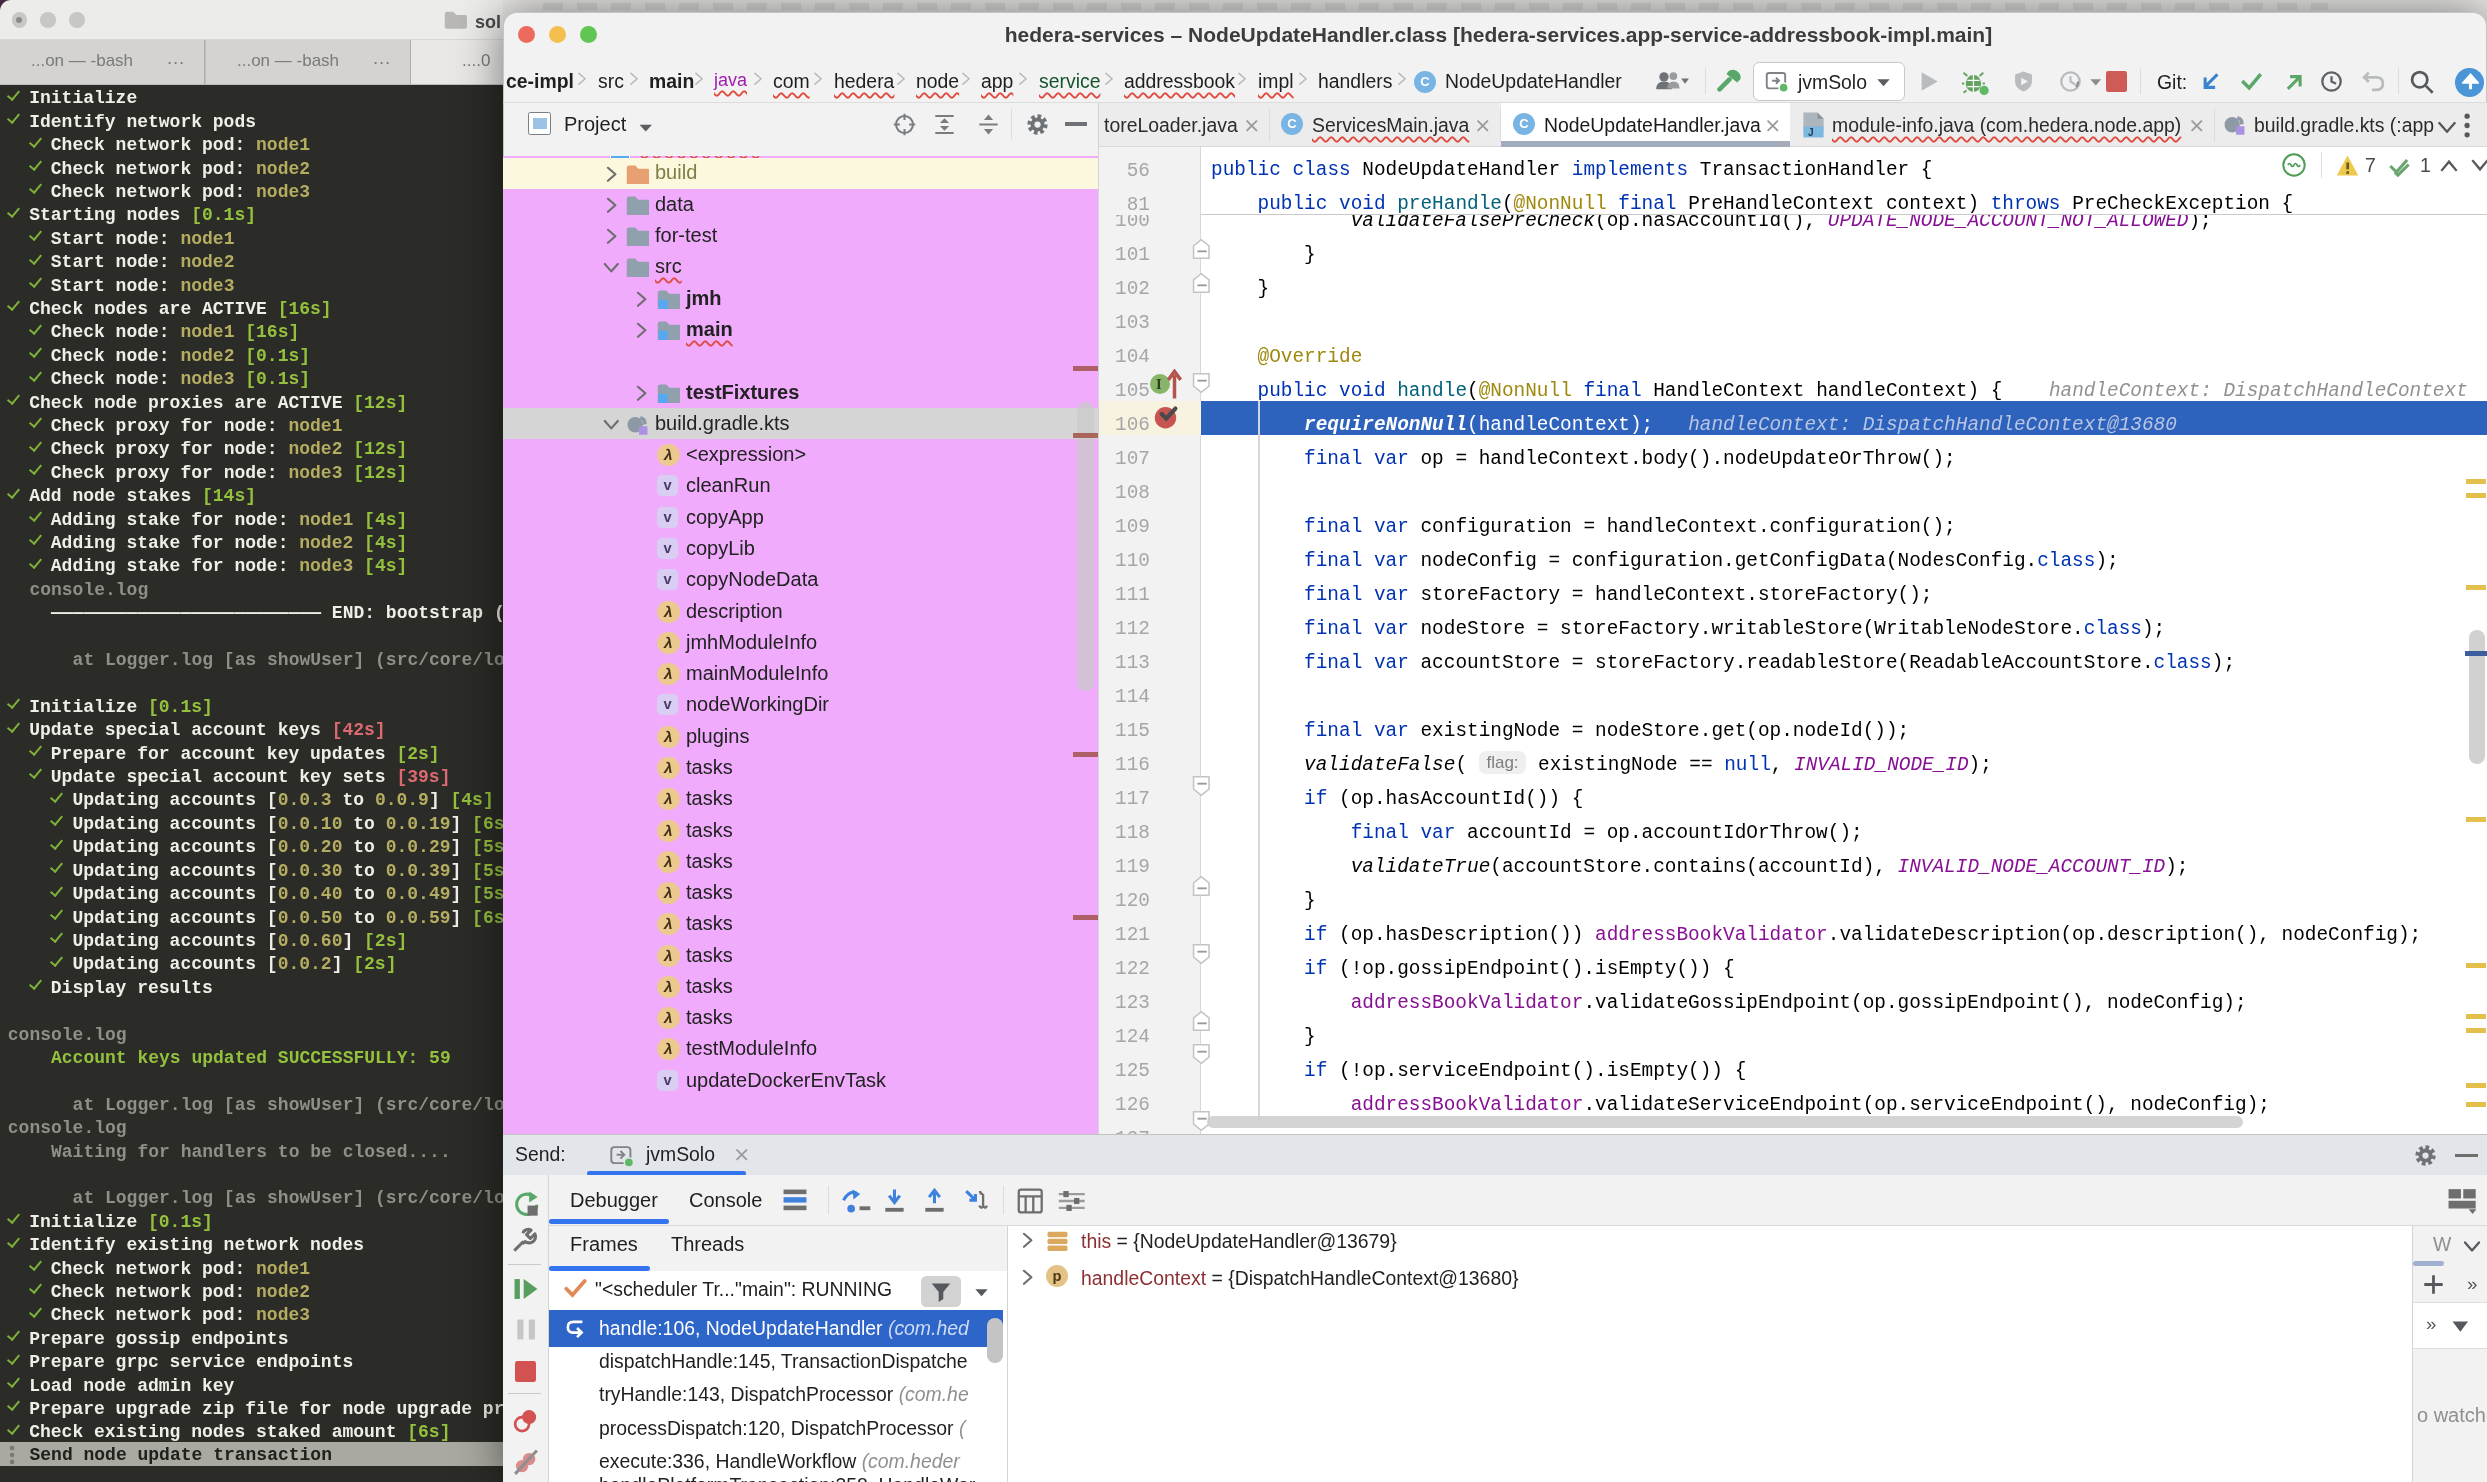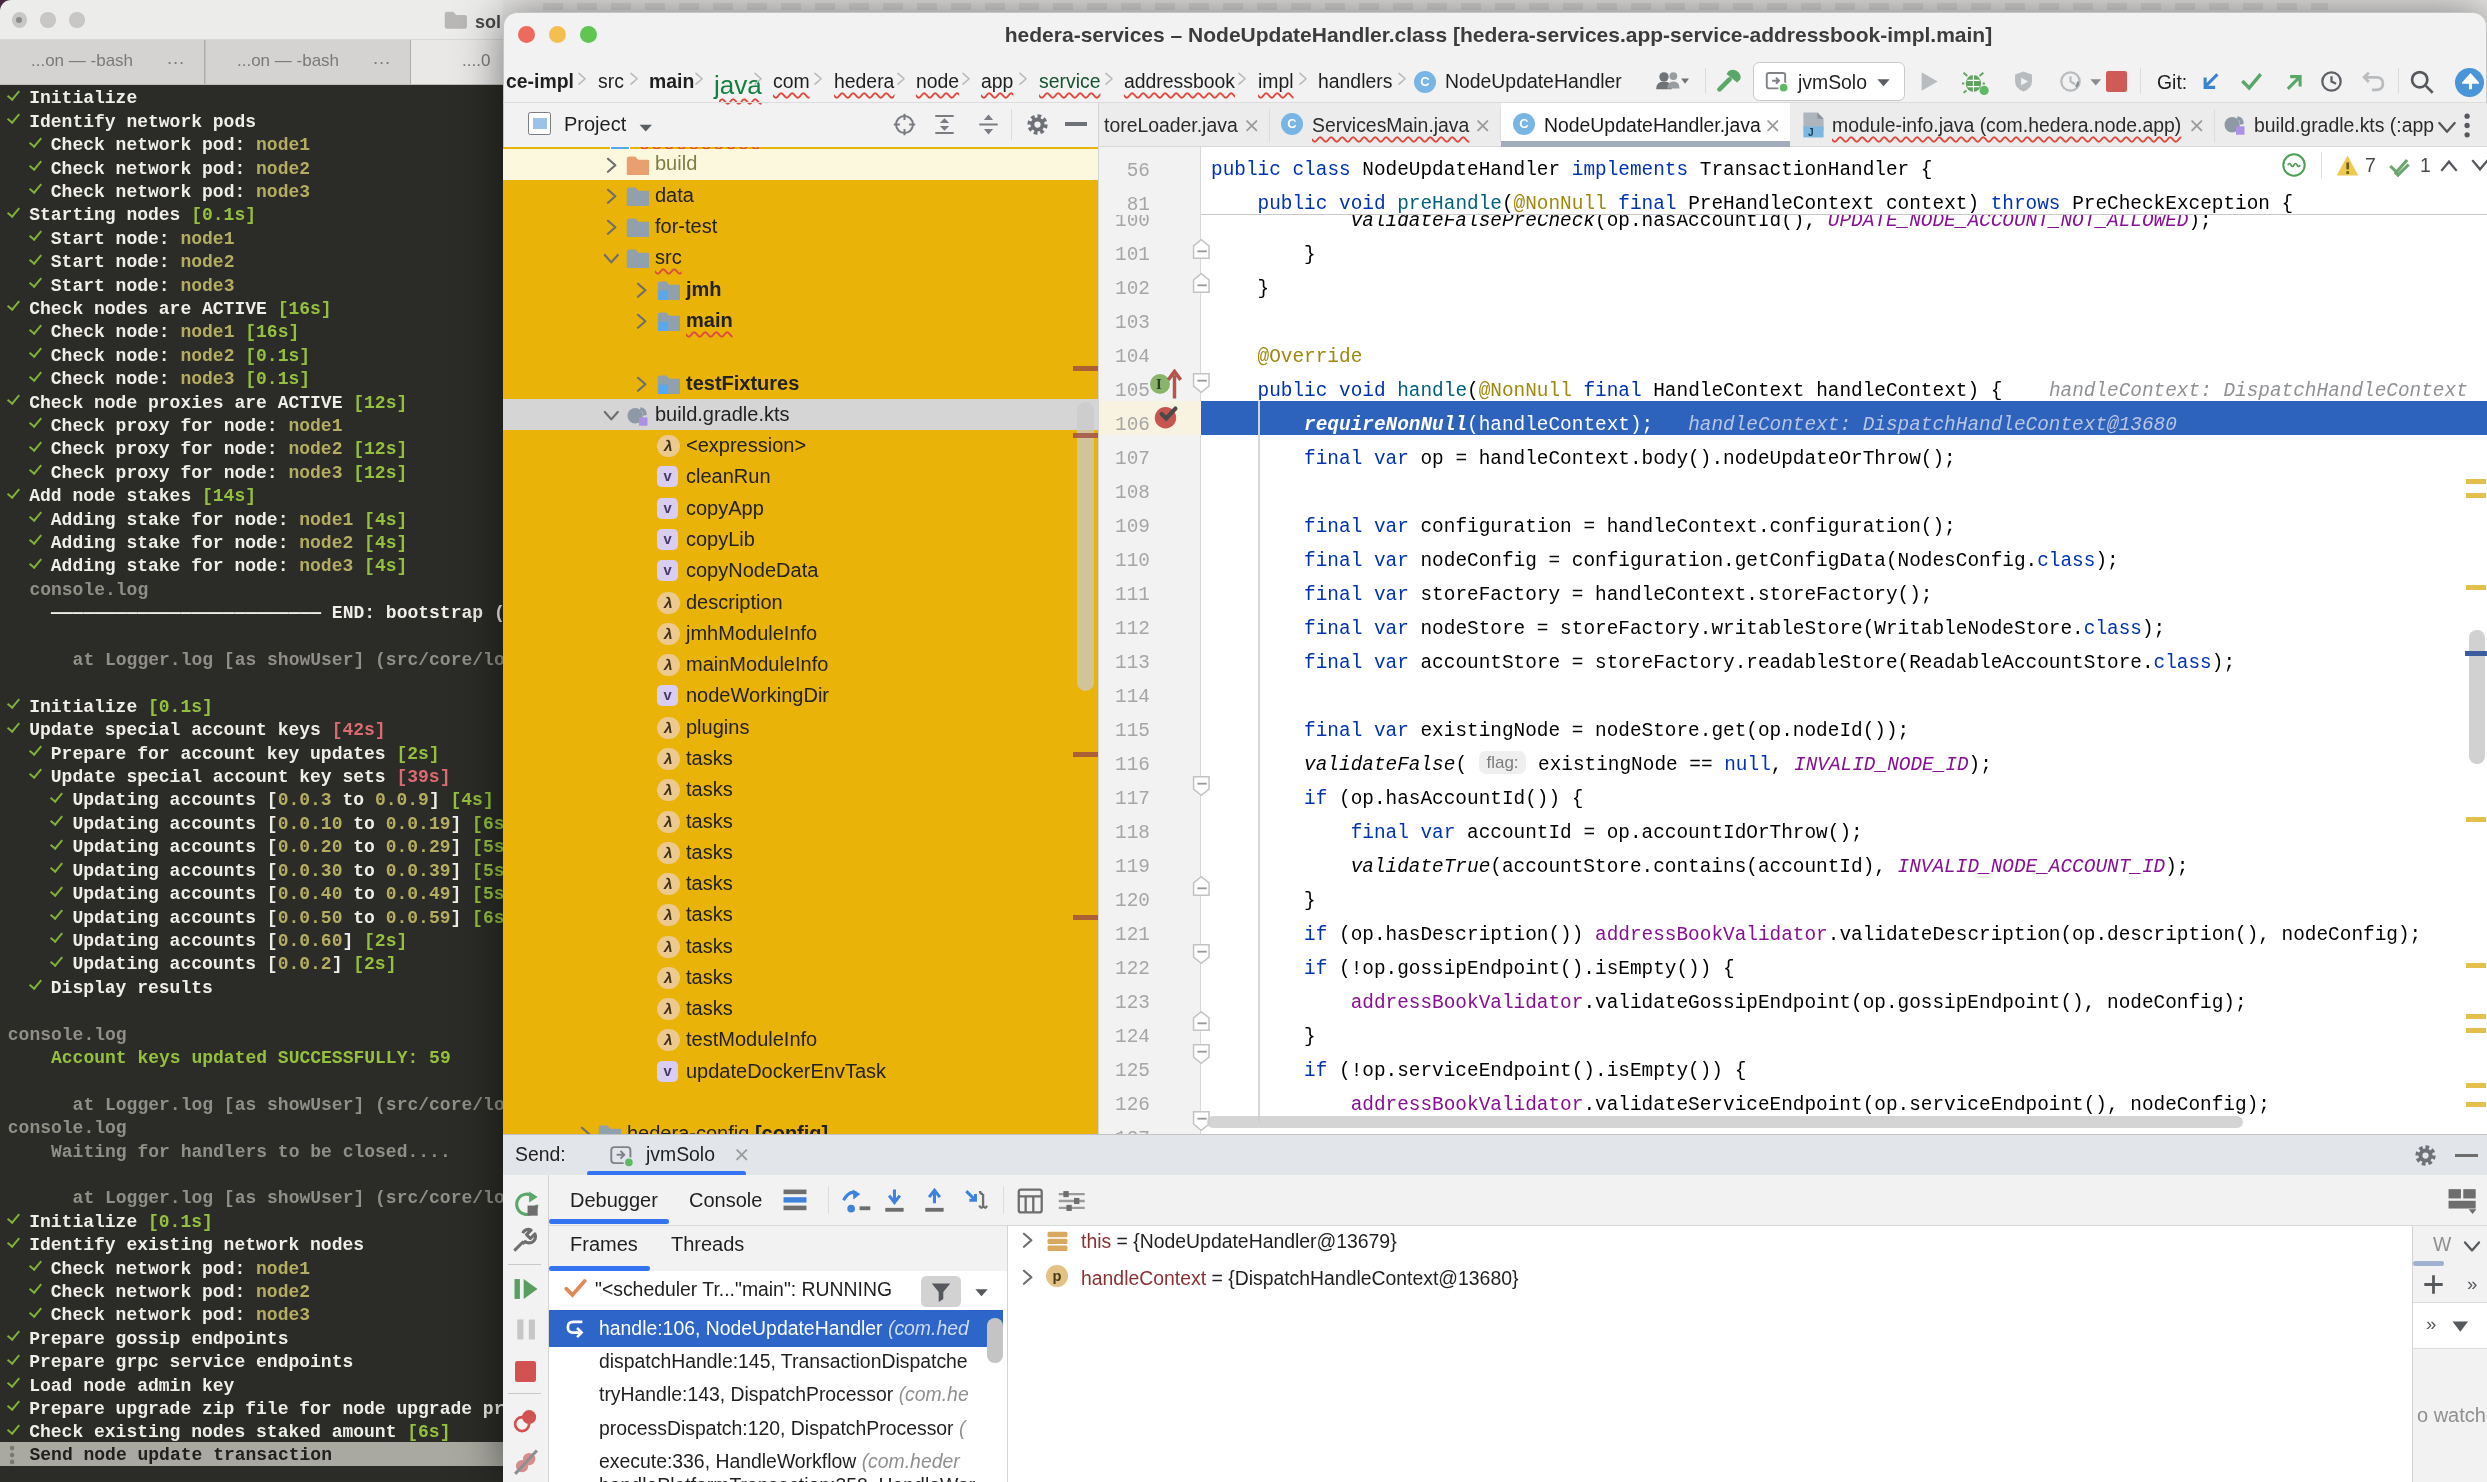--- a/index.html
+++ b/index.html
@@ -124,21 +124,21 @@
 <div class="abs" style="left:932px;top:23px;width:1133px;text-align:center;font-size:21px;font-weight:700;color:#3c3c3c">hedera-services – NodeUpdateHandler.class [hedera-services.app-service-addressbook-impl.main]</div>
 <div class="abs" style="left:506px;top:70px;font-size:19.4px;color:#1f1f1f;font-weight:700;">ce-impl</div>
 <div class="abs" style="left:598px;top:70px;font-size:19.4px;color:#1f1f1f;">src</div>
 <svg class="abs" style="left:574px;top:71px" width="15.5" height="15.5" viewBox="0 0 20 20">
     <polyline points="6.4,3.0 14.399999999999999,10.0 6.4,17.0" fill="none" stroke="#b9b9b9" stroke-width="2" stroke-linecap="round" stroke-linejoin="round"></polyline>
   </svg>
 <div class="abs" style="left:649px;top:70px;font-size:19.4px;color:#1f1f1f;font-weight:700;">main</div>
 <svg class="abs" style="left:626px;top:71px" width="15.5" height="15.5" viewBox="0 0 20 20">
     <polyline points="6.4,3.0 14.399999999999999,10.0 6.4,17.0" fill="none" stroke="#b9b9b9" stroke-width="2" stroke-linecap="round" stroke-linejoin="round"></polyline>
   </svg>
-<div class="abs sq" style="left:714px;top:70px;font-size:26px;color:#15803d;text-align:center;">java</div>
+<div class="abs sq" style="left:714px;top:70px;font-size:18px;color:#a21caf;text-align:center;">java</div>
 <svg class="abs" style="left:691px;top:71px" width="15.5" height="15.5" viewBox="0 0 20 20">
     <polyline points="6.4,3.0 14.399999999999999,10.0 6.4,17.0" fill="none" stroke="#b9b9b9" stroke-width="2" stroke-linecap="round" stroke-linejoin="round"></polyline>
   </svg>
 <div class="abs sq" style="left:773px;top:70px;font-size:19.4px;color:#1f1f1f;">com</div>
 <svg class="abs" style="left:750px;top:71px" width="15.5" height="15.5" viewBox="0 0 20 20">
     <polyline points="6.4,3.0 14.399999999999999,10.0 6.4,17.0" fill="none" stroke="#b9b9b9" stroke-width="2" stroke-linecap="round" stroke-linejoin="round"></polyline>
   </svg>
 <div class="abs sq" style="left:834px;top:70px;font-size:19.4px;color:#1f1f1f;">hedera</div>
 <svg class="abs" style="left:810px;top:71px" width="15.5" height="15.5" viewBox="0 0 20 20">
     <polyline points="6.4,3.0 14.399999999999999,10.0 6.4,17.0" fill="none" stroke="#b9b9b9" stroke-width="2" stroke-linecap="round" stroke-linejoin="round"></polyline>
@@ -308,21 +308,21 @@
   </svg>
 <div class="abs" style="left:2254px;top:114px;font-size:19.4px;color:#2b2b2b">build.gradle.kts (:app</div>
 <svg class="abs" style="left:2436px;top:116px" width="22" height="22" viewBox="0 0 28 28">
     <polyline points="4.2,8.96 14.0,20.16 23.8,8.96" fill="none" stroke="#55585c" stroke-width="3" stroke-linecap="round" stroke-linejoin="round"></polyline>
   </svg>
 <svg class="abs" style="left:2464px;top:113px" width="6.2" height="25" viewBox="0 0 8 32">
     <circle cx="4" cy="4" r="3.4" fill="#55585c"></circle>
     <circle cx="4" cy="16" r="3.4" fill="#55585c"></circle>
     <circle cx="4" cy="28" r="3.4" fill="#55585c"></circle>
   </svg>
-<div class="abs" style="left:503px;top:147px;width:595px;height:987px;background:#eab308;overflow:hidden">
+<div class="abs" style="left:503px;top:156px;width:595px;height:987px;background:#f0abfc;overflow:hidden">
     <div class="abs" style="left:107px;top:-11px;width:20px;height:20px;background:#56a8f0;border:1.6px solid #fff"></div>
     <svg class="abs" style="left:132px;top:-3.1px" width="124" height="6.2" viewBox="0 0 160 8">
       <path d="M0 4 q4-5 8 0 q4 5 8 0 q4-5 8 0 q4 5 8 0 q4-5 8 0 q4 5 8 0 q4-5 8 0 q4 5 8 0 q4-5 8 0 q4 5 8 0 q4-5 8 0 q4 5 8 0 q4-5 8 0 q4 5 8 0 q4-5 8 0 q4 5 8 0 q4-5 8 0 q4 5 8 0 q4-5 8 0 q4 5 8 0" stroke="#e04b3f" stroke-width="2" fill="none"></path>
     </svg>
     <div class="abs" style="left:0;top:1.6px;width:595px;height:31px;background:#fcf8dd;">
       <svg class="abs" style="left:99px;top:7px" width="18.6" height="18.6" viewBox="0 0 24 24">
         <polyline points="7.68,3.5999999999999996 17.28,12.0 7.68,20.4" fill="none" stroke="#6e6e6e" stroke-width="2.8" stroke-linecap="round" stroke-linejoin="round"></polyline>
       </svg>
       <svg class="abs" style="left:123px;top:6.2px" width="23" height="20" viewBox="0 0 30 26">
         <path d="M1 5 q0-3 3-3 h8 l4 4 h12 q3 0 3 3 v15 q0 3-3 3 H4 q-3 0-3-3 z" fill="#e8a071"></path>

